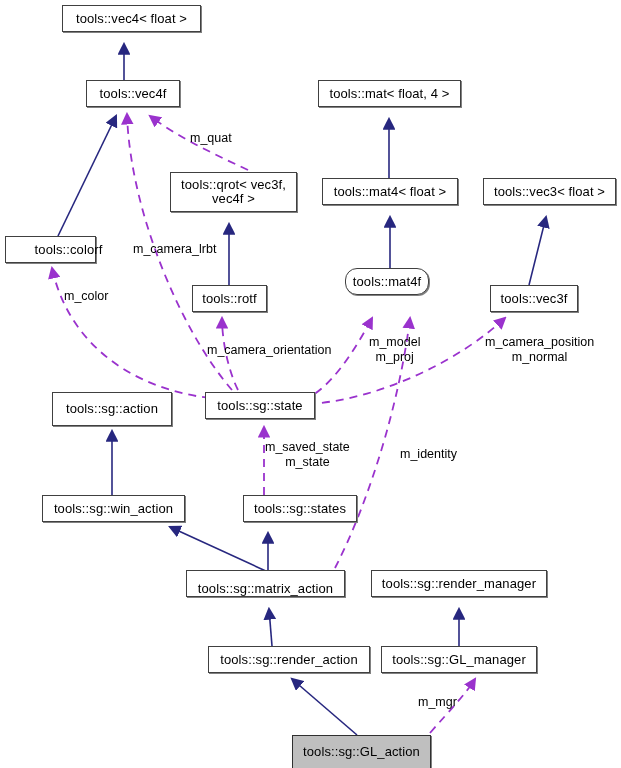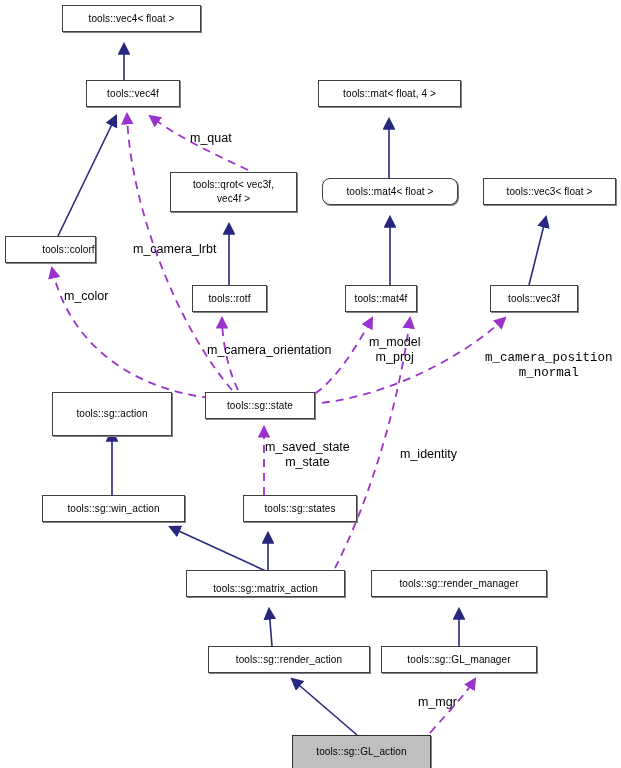--- a/index.html
+++ b/index.html
@@ -23,21 +23,21 @@
     width: 621px;
     height: 768px;
     pointer-events: none;
   }
   .node {
     position: absolute;
     box-sizing: border-box;
     border: 1px solid #404040;
     background: #ffffff;
     color: #000000;
-    font-size: 10px;
+    font-size: 13px;
     line-height: 14px;
     display: flex;
     align-items: center;
     justify-content: center;
     text-align: center;
     white-space: pre;
     letter-spacing: 0.1px;
     box-shadow: 1px 1px 0 0 #808080;
   }
   .node.highlight {
@@ -95,42 +95,42 @@
       <path d="M 335,568 C 370,500 400,400 410,318"></path>
       <path d="M 430,733 C 450,710 465,695 475,679"></path>
     </g>
   </svg>
 
   <div class="node" style="left:62px;  top:5px;   width:139px; height:27px;"><span>tools::vec4&lt; float &gt;</span></div>
   <div class="node" style="left:86px;  top:80px;  width:94px;  height:27px;"><span>tools::vec4f</span></div>
   <div class="node" style="left:318px; top:80px;  width:143px; height:27px;"><span>tools::mat&lt; float, 4 &gt;</span></div>
   <div class="node" style="left:170px; top:172px; width:127px; height:40px;"><span>tools::qrot&lt; vec3f,
 vec4f &gt;</span></div>
-  <div class="node" style="left:322px; top:178px; width:136px; height:27px;border-radius:8px;"><span>tools::mat4&lt; float &gt;</span></div>
+  <div class="node" style="left:322px; top:178px; width:136px; height:27px;"><span>tools::mat4&lt; float &gt;</span></div>
   <div class="node" style="left:483px; top:178px; width:133px; height:27px;"><span>tools::vec3&lt; float &gt;</span></div>
   <div class="node" style="left:5px;   top:236px; width:91px;  height:27px;padding-left:36px;"><span>tools::colorf</span></div>
   <div class="node" style="left:192px; top:285px; width:75px;  height:27px;"><span>tools::rotf</span></div>
-  <div class="node" style="left:345px; top:285px; width:72px;  height:27px;"><span>tools::mat4f</span></div>
+  <div class="node" style="left:345px; top:268px; width:84px;  height:27px;border-radius:12px;"><span>tools::mat4f</span></div>
   <div class="node" style="left:490px; top:285px; width:88px;  height:27px;"><span>tools::vec3f</span></div>
-  <div class="node" style="left:52px;  top:392px; width:120px; height:44px;"><span>tools::sg::action</span></div>
+  <div class="node" style="left:52px;  top:392px; width:120px; height:34px;"><span>tools::sg::action</span></div>
   <div class="node" style="left:205px; top:392px; width:110px; height:27px;"><span>tools::sg::state</span></div>
   <div class="node" style="left:42px;  top:495px; width:143px; height:27px;"><span>tools::sg::win_action</span></div>
   <div class="node" style="left:211px; top:495px; width:114px; height:27px;margin-left:32px;"><span>tools::sg::states</span></div>
   <div class="node" style="left:186px; top:570px; width:159px; height:27px;align-items:flex-end;"><span>tools::sg::matrix_action</span></div>
   <div class="node" style="left:371px; top:570px; width:176px; height:27px;"><span>tools::sg::render_manager</span></div>
   <div class="node" style="left:208px; top:646px; width:162px; height:27px;"><span>tools::sg::render_action</span></div>
   <div class="node" style="left:381px; top:646px; width:156px; height:27px;"><span>tools::sg::GL_manager</span></div>
   <div class="node highlight" style="left:292px; top:735px; width:139px; height:34px;"><span>tools::sg::GL_action</span></div>
 
   <div class="edge-label" style="left:190px; top:131px;">m_quat</div>
   <div class="edge-label" style="left:133px; top:242px;">m_camera_lrbt</div>
   <div class="edge-label" style="left:64px;  top:289px;">m_color</div>
   <div class="edge-label" style="left:207px; top:343px;">m_camera_orientation</div>
   <div class="edge-label" style="left:369px; top:335px;">m_model
 m_proj</div>
-  <div class="edge-label" style="left:485px; top:351px;font-family:Liberation Mono, monospace;">m_camera_position
+  <div class="edge-label" style="left:485px; top:335px;">m_camera_position
 m_normal</div>
   <div class="edge-label" style="left:265px; top:440px;">m_saved_state
 m_state</div>
   <div class="edge-label" style="left:400px; top:447px;">m_identity</div>
   <div class="edge-label" style="left:418px; top:695px;">m_mgr</div>
 
 </div>
 
 </body></html>

